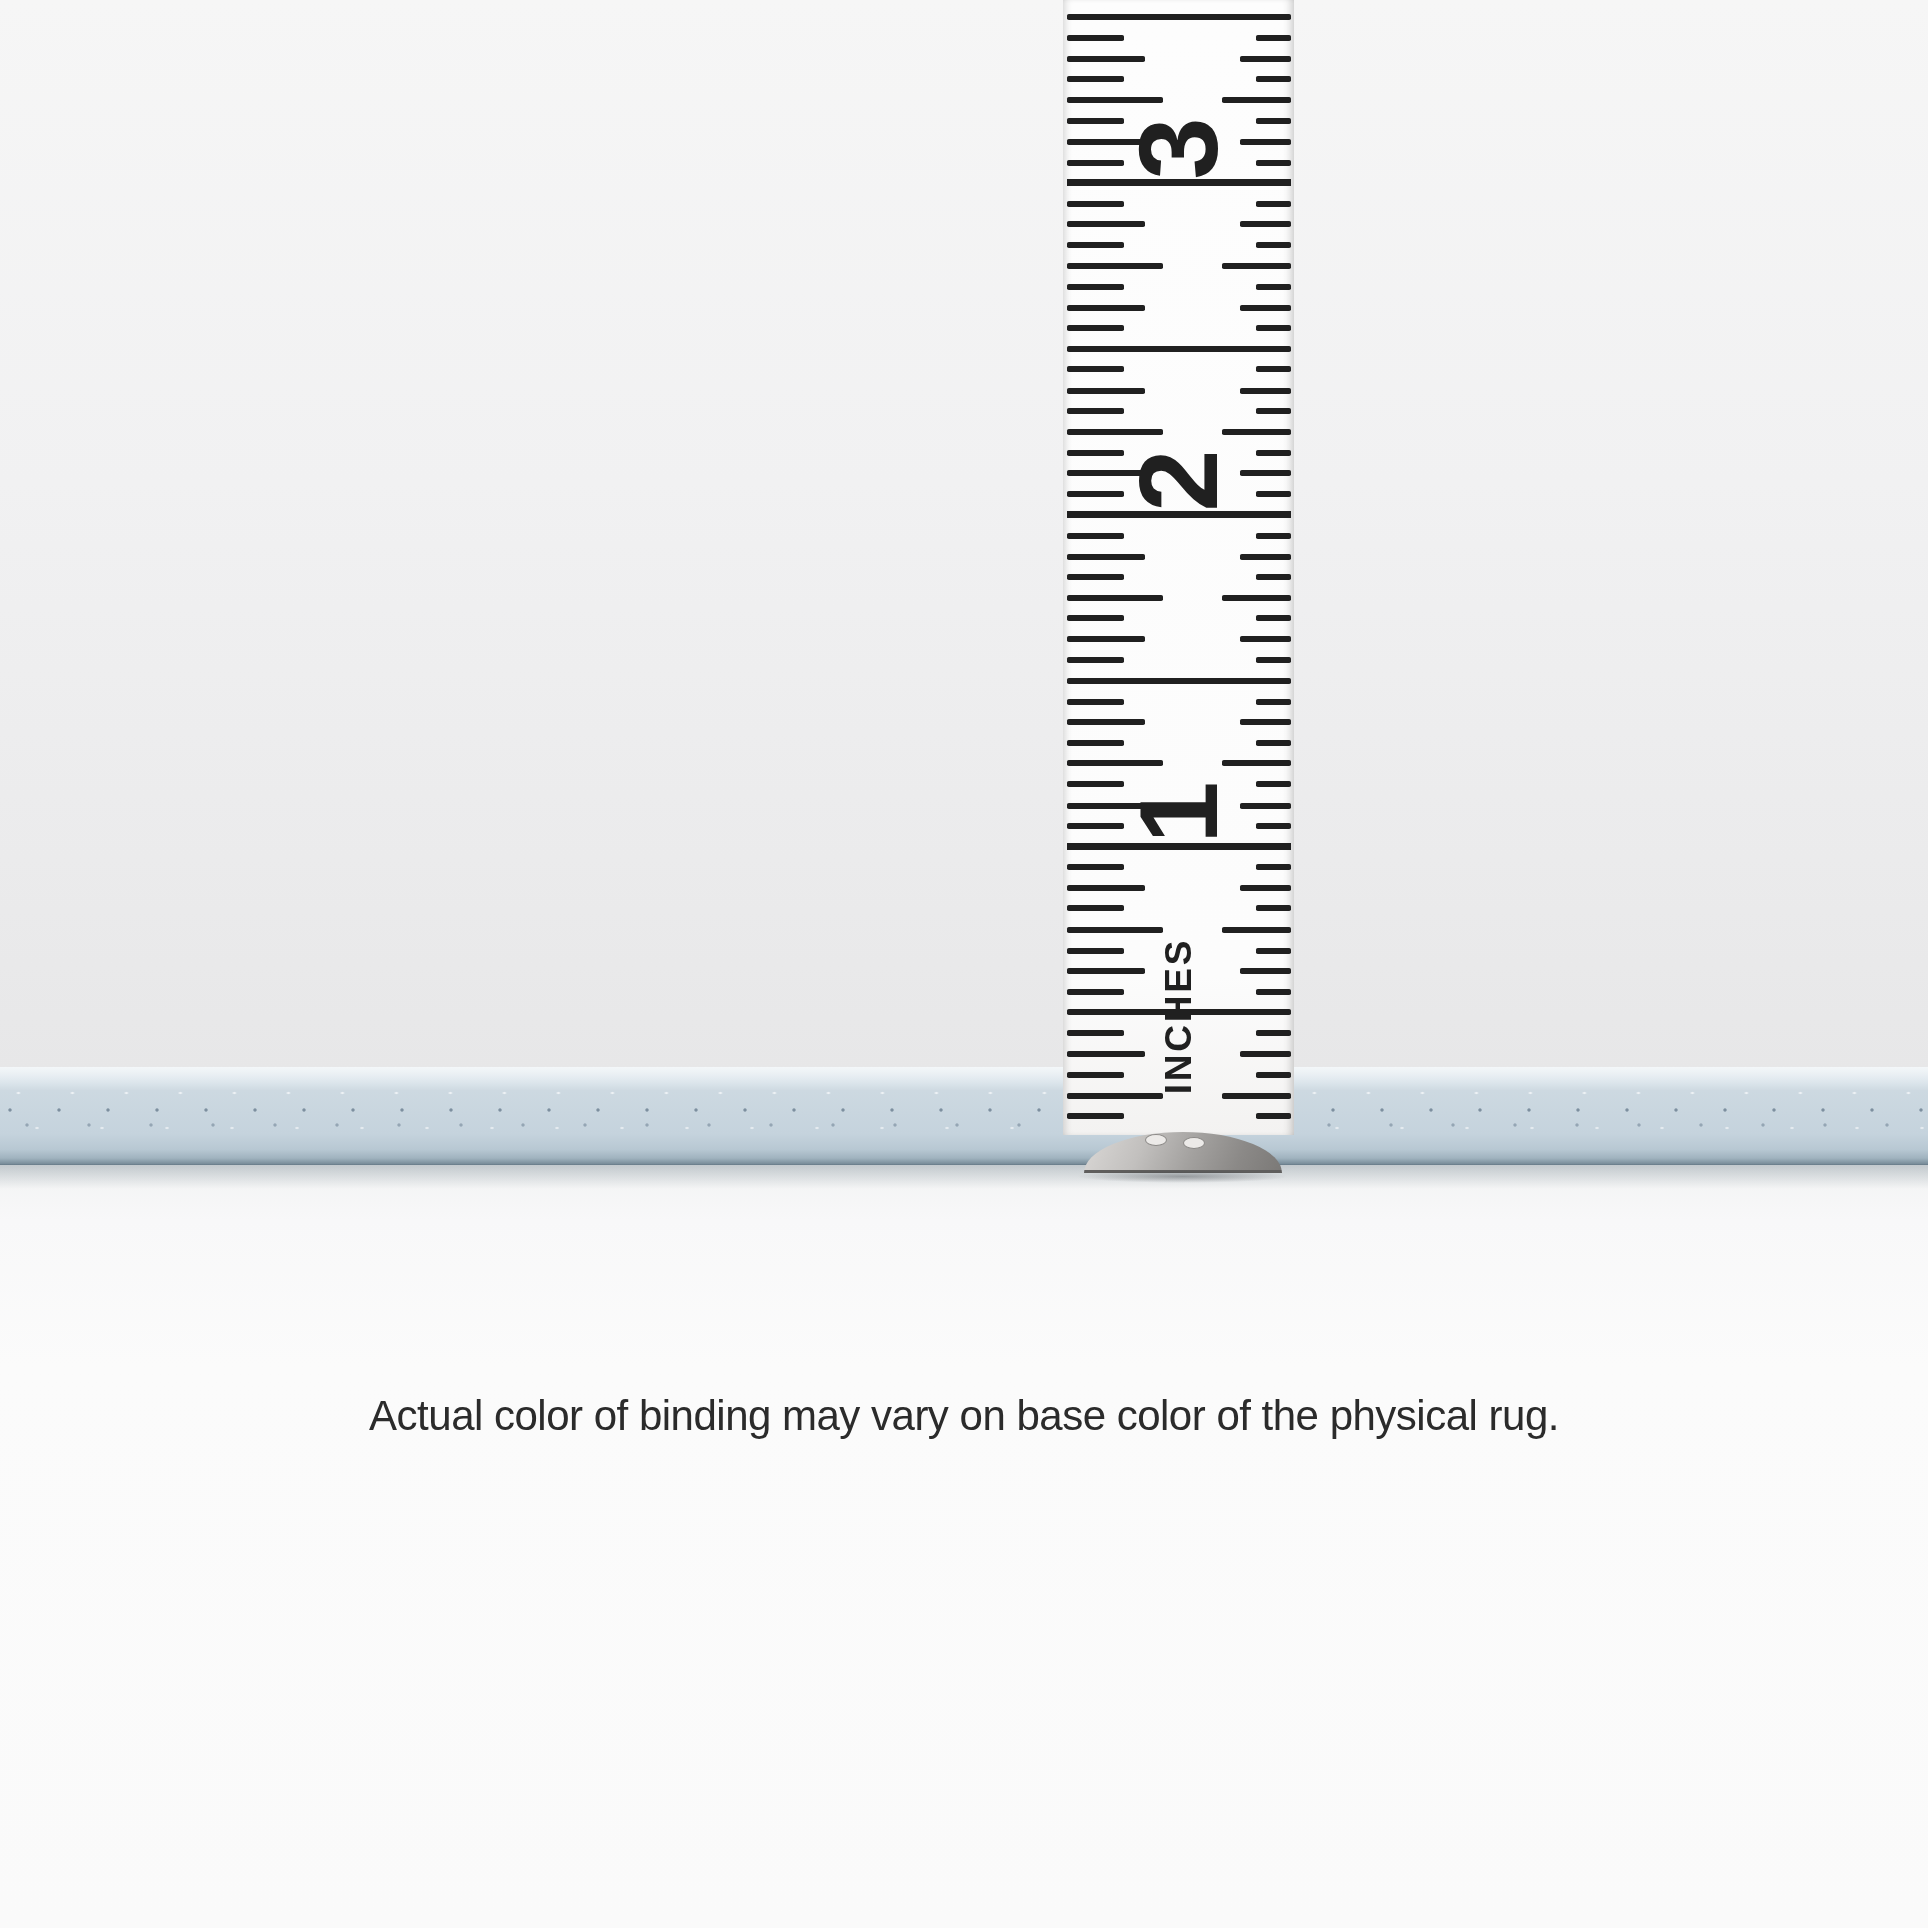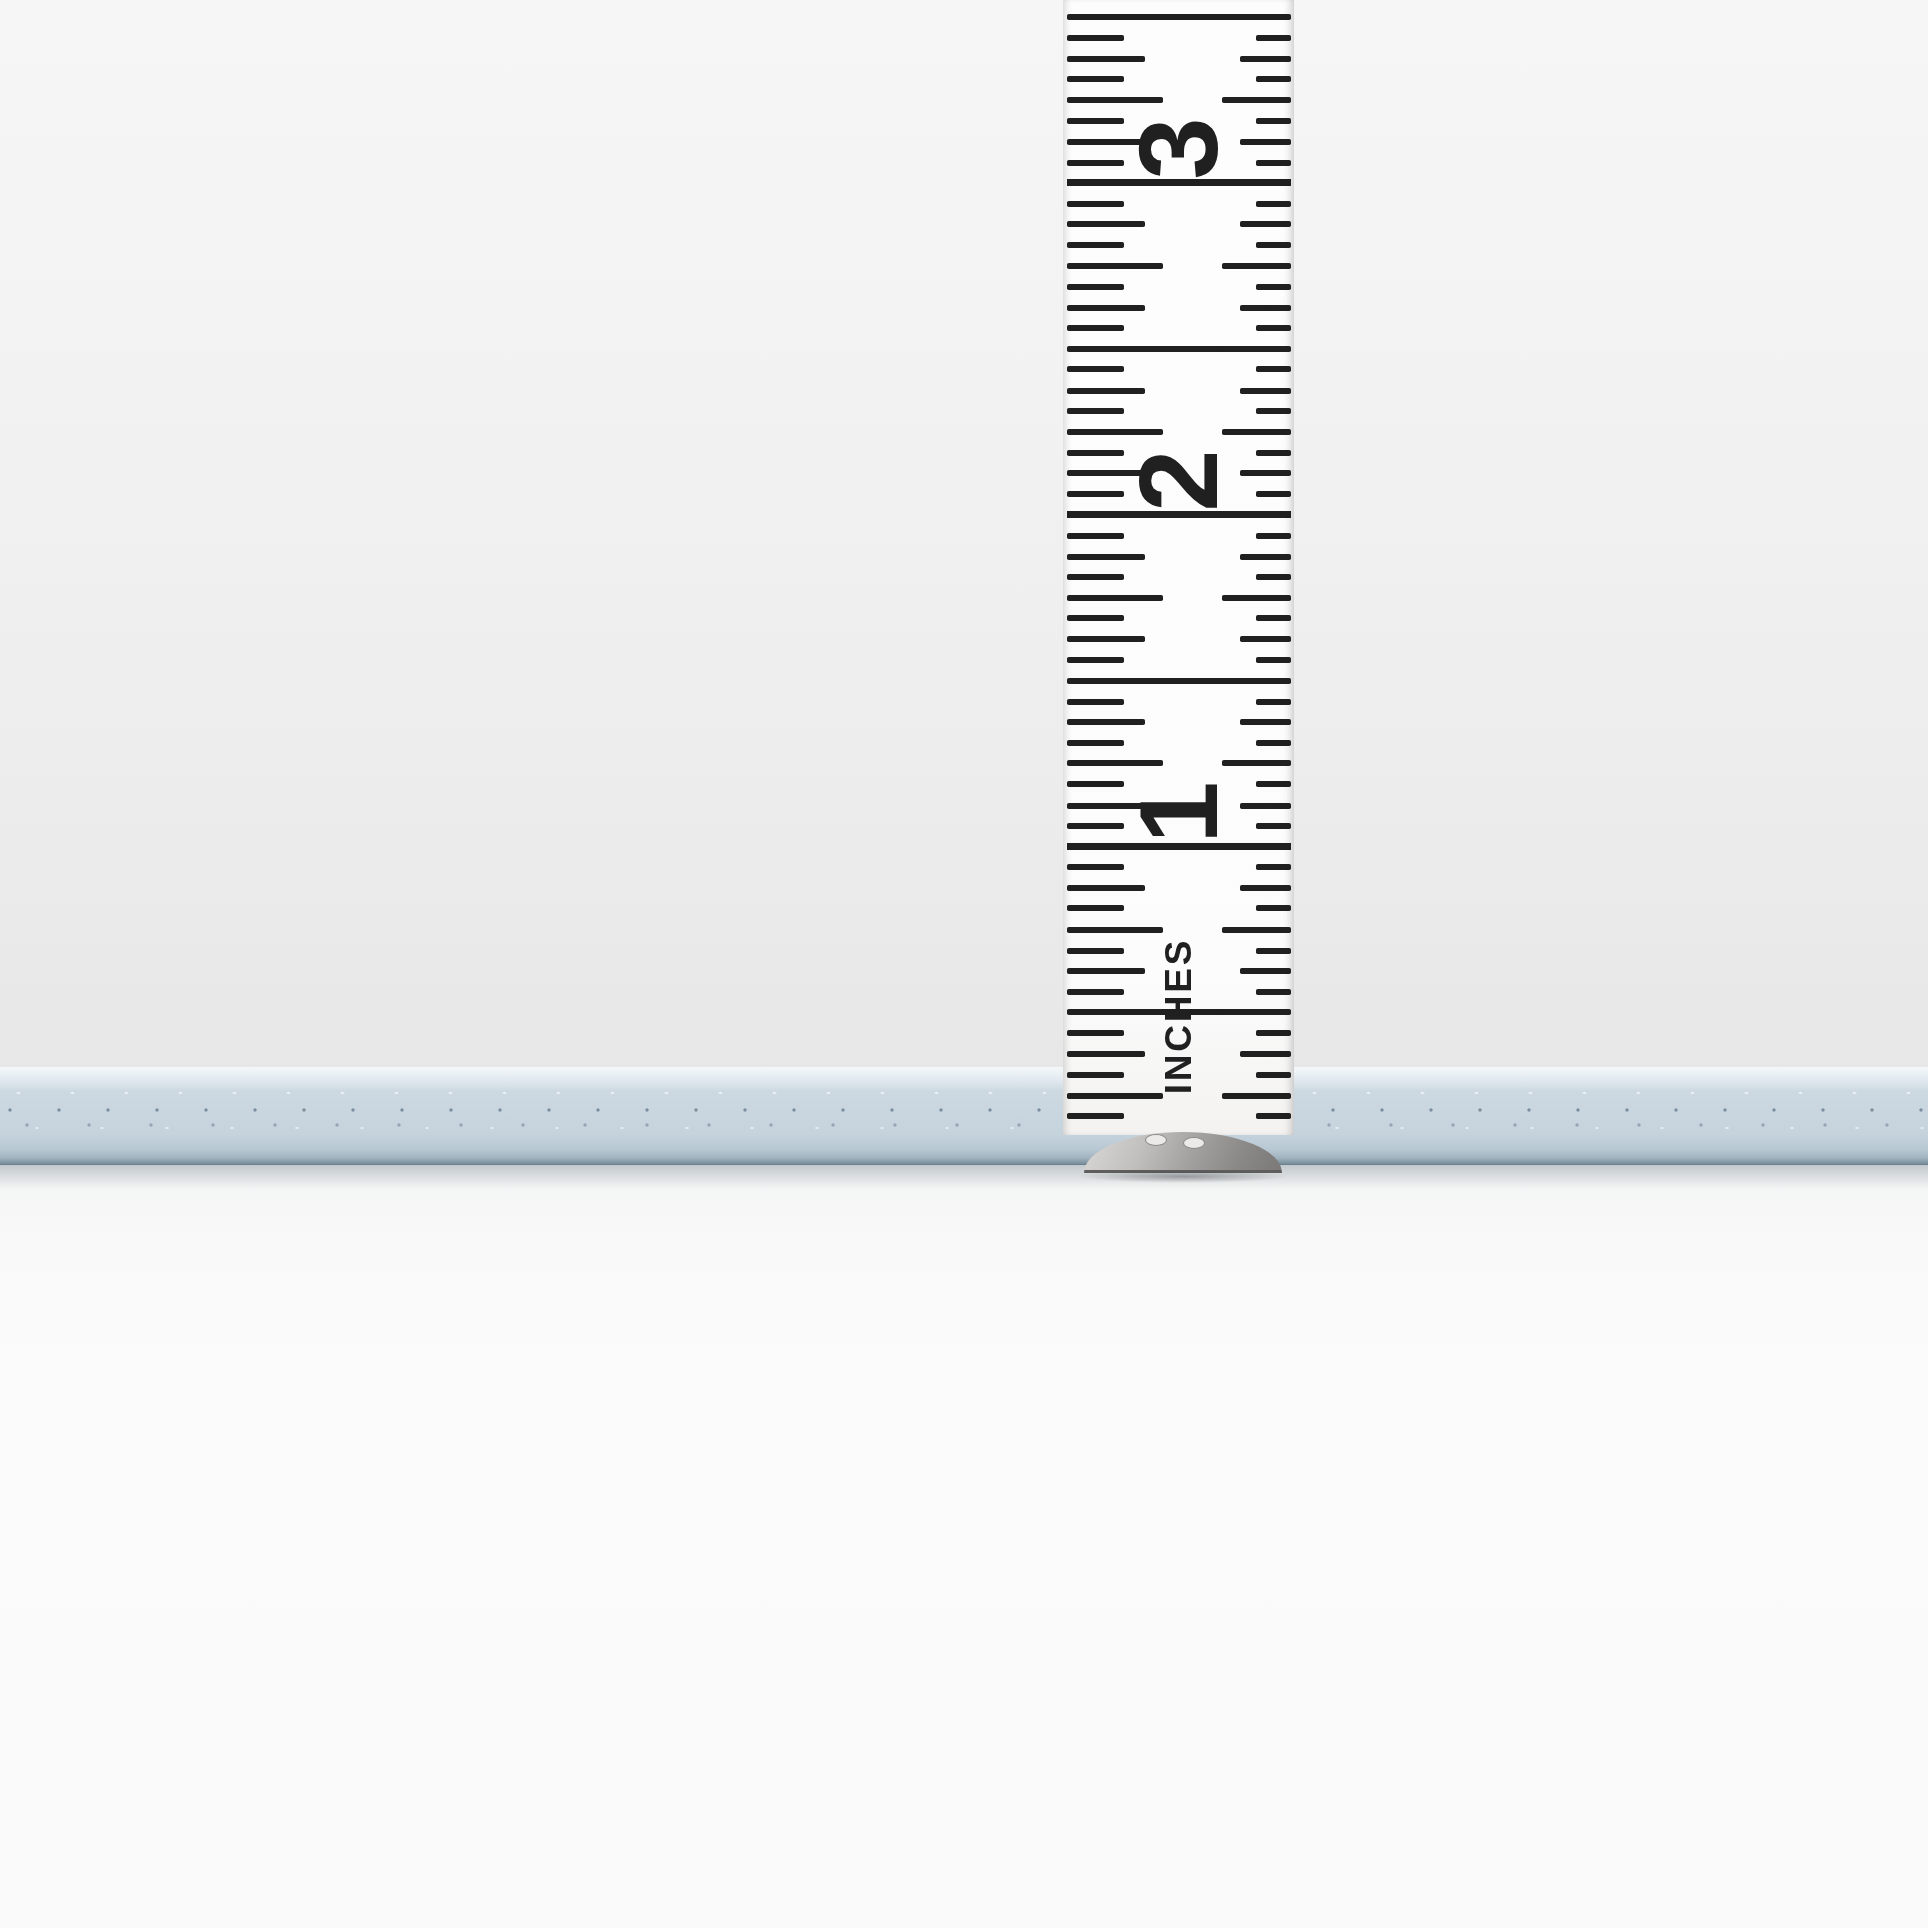--- a/index.html
+++ b/index.html
@@ -214,15 +214,16 @@
       <span class="num" style="top: 89px;">3</span>
     </div>
 
   <div class="clip">
     <span class="rivet r1"></span>
     <span class="rivet r2"></span>
   </div>
   <div class="clip-shadow"></div>
 
   <div class="caption">
+    <div>Actual color of binding may vary on base color of the physical rug.</div>
   </div>
 </div>
 
 
 </body></html>

